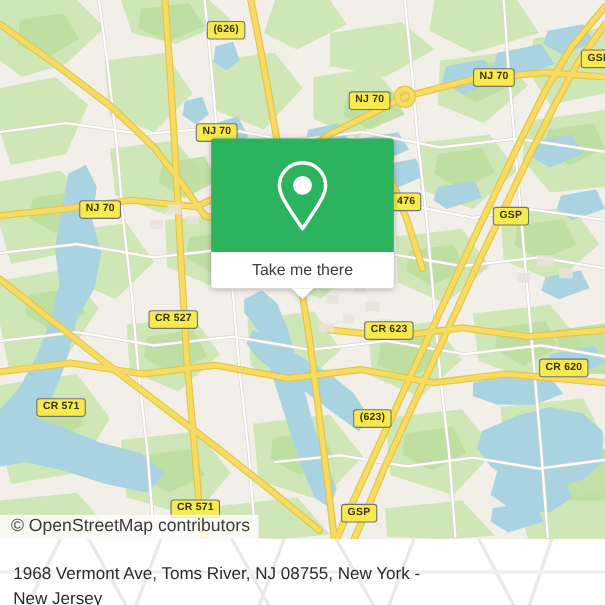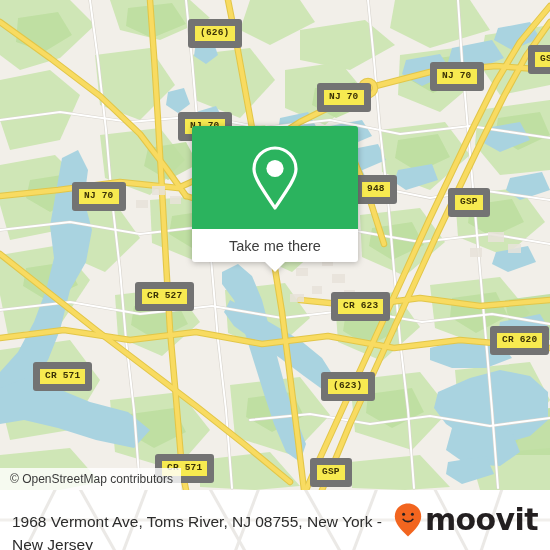--- a/index.html
+++ b/index.html
@@ -36,43 +36,43 @@
     left: 0; top: 0;
     width: 550px;
     height: 490px;
     display: block;
   }
 
   
   .shield {
     position: absolute;
     background: #f7ea50;
-    border: 7px solid #737373;
+    border: 1px solid #737373;
     border-radius: 3px;
     color: #3b3206;
-    font-family: Liberation Mono, monospace;
+    font-family: Liberation Sans, sans-serif;
     font-weight: bold;
     font-size: 9.5px;
     line-height: 12px;
     padding: 1px 5px 2px 5px;
     white-space: nowrap;
     letter-spacing: 0.2px;
     box-sizing: border-box;
     text-align: center;
   }
 
   
   #attribution {
     position: absolute;
     left: 0;
     bottom: 0;
     background: rgba(255,255,255,0.80);
     color: #3a3a3a;
     font-family: "Liberation Sans", sans-serif;
-    font-size: 12px;
+    font-size: 16px;
     line-height: 18px;
     padding: 2px 8px 2px 10px;
     white-space: nowrap;
   }
 
   
   #callout {
     position: absolute;
     left: 192px;
     top: 126px;
@@ -372,21 +372,21 @@
         </g>
       </g>
     </svg>
 
     <div class="shield" style="left:188px;  top:19px;">(626)</div>
     <div class="shield" style="left:317px;  top:83px;">NJ 70</div>
     <div class="shield" style="left:430px;  top:62px;">NJ 70</div>
     <div class="shield" style="left:528px;  top:45px;">GSP</div>
     <div class="shield" style="left:178px;  top:112px;">NJ 70</div>
     <div class="shield" style="left:72px;   top:182px;">NJ 70</div>
-    <div class="shield" style="left:355px;  top:175px;">948</div>
+    <div class="shield" style="left:355px;  top:175px;">476</div>
     <div class="shield" style="left:448px;  top:188px;">GSP</div>
     <div class="shield" style="left:135px;  top:282px;">CR 527</div>
     <div class="shield" style="left:331px;  top:292px;">CR 623</div>
     <div class="shield" style="left:490px;  top:326px;">CR 620</div>
     <div class="shield" style="left:33px;   top:362px;">CR 571</div>
     <div class="shield" style="left:321px;  top:372px;">(623)</div>
     <div class="shield" style="left:310px;  top:458px;">GSP</div>
     <div class="shield" style="left:155px;  top:454px;">CR 571</div>
 
     <div id="attribution">© OpenStreetMap contributors</div>
@@ -418,26 +418,16 @@
         <path d="M380,-10 L350,70"></path>
         <path d="M430,-10 L472,70"></path>
         <path d="M505,-10 L478,70"></path>
         <path d="M0,30 L550,30" stroke="#f1efec"></path>
       </g>
     </svg>
 
     <div id="footer-inner">
       <div id="footer-address">1968 Vermont Ave, Toms River, NJ 08755, New York - New Jersey</div>
 
-      <div id="brand">
-        <svg width="30" height="36" viewBox="0 0 30 36">
-          <path d="M15 1.5 C7.5 1.5 1.8 7.2 1.8 14.4 C1.8 21 7.2 27 15 34.5
-                   C22.8 27 28.2 21 28.2 14.4 C28.2 7.2 22.5 1.5 15 1.5 Z" fill="#f2651f"></path>
-          <circle cx="10.6" cy="12.2" r="1.5" fill="#231f20"></circle>
-          <circle cx="19.4" cy="12.2" r="1.5" fill="#231f20"></circle>
-          <path d="M10.2 17.4 C12.2 20.4 17.8 20.4 19.8 17.4" fill="none" stroke="#231f20" stroke-width="1.7" stroke-linecap="round"></path>
-        </svg>
-        <span id="brand-wordmark">moovit</span>
-      </div>
     </div>
   </div>
 
 </div>
 
 </body></html>

